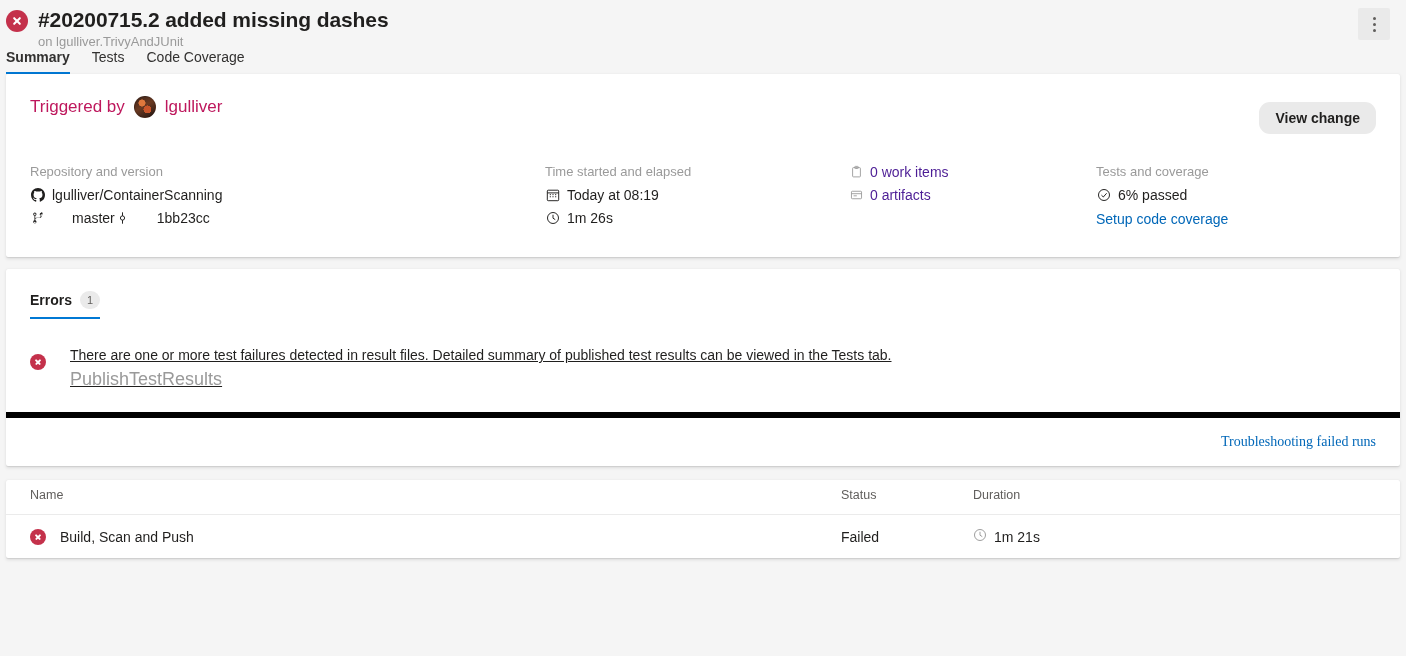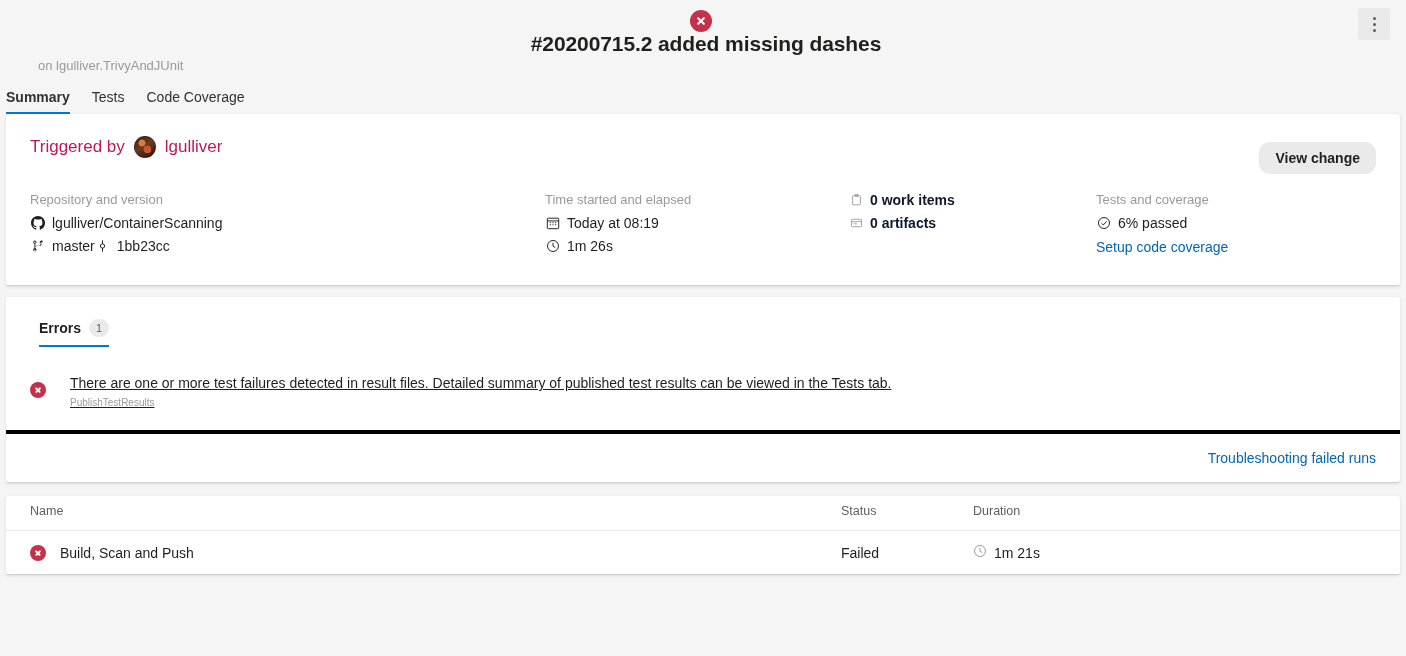--- a/index.html
+++ b/index.html
@@ -7,21 +7,21 @@
     width: 1406px; height: 656px;
     background: #f5f5f5;
     font-family: "Liberation Sans", sans-serif;
     color: #201f1e;
     overflow: hidden;
   }
   .page { width: 1406px; height: 656px; position: relative; }
 
   
   .header { padding: 8px 0 0 0; background: #f5f5f5; position: relative; }
-  .title-row { display: flex; align-items: center; padding-left: 6px; flex-direction: column; }
+  .title-row { display: flex; align-items: flex-end; padding-left: 6px; }
   .status-icon-lg {
     width: 22px; height: 22px; border-radius: 50%;
     background: #c4314b; flex: 0 0 22px;
     position: relative; margin-right: 10px; margin-top: 2px;
   }
   .status-icon-lg::before, .status-icon-lg::after {
     content: ""; position: absolute; left: 50%; top: 50%;
     width: 10px; height: 2px; background: #fff; border-radius: 1px;
   }
   .status-icon-lg::before { transform: translate(-50%,-50%) rotate(45deg); }
@@ -31,21 +31,21 @@
 
   .kebab-btn {
     position: absolute; right: 16px; top: 8px;
     width: 32px; height: 32px; background: #eaeaea;
     border: none; border-radius: 2px; cursor: pointer;
     display: flex; flex-direction: column; align-items: center;
     justify-content: center; gap: 3px;
   }
   .kebab-btn span { width: 3px; height: 3px; background: #605e5c; border-radius: 50%; display: block; }
 
-  .tabs { display: flex; gap: 22px; padding-left: 6px; margin-top: 16px; }
+  .tabs { display: flex; gap: 22px; padding-left: 6px; }
   .tab {
     font-size: 14px; color: #323130; padding-bottom: 9px;
     cursor: pointer; position: relative; background: none;
     border: none; font-family: inherit;
   }
   .tab.active { font-weight: 600; }
   .tab.active::after {
     content: ""; position: absolute; left: 0; right: 0; bottom: 0;
     height: 2px; background: #0078d4;
   }
@@ -68,37 +68,37 @@
       linear-gradient(150deg, #3a2219 0%, #6b3a22 45%, #231512 100%);
     border: 1px solid rgba(0,0,0,.12);
   }
   .view-change-btn {
     position: absolute; right: 24px; top: 28px;
     background: #eaeaea; border: none; border-radius: 11px;
     padding: 8px 16px; font-size: 14px; font-weight: 600;
     color: #201f1e; cursor: pointer; font-family: inherit;
   }
 
-  .meta-grid { display: flex; margin-top: 34px; }
+  .meta-grid { display: flex; margin-top: 46px; }
   .meta-col { flex: 0 0 auto; }
   .meta-col.c1 { width: 515px; }
   .meta-col.c2 { width: 303px; }
   .meta-col.c3 { width: 248px; }
   .meta-col.c4 { width: 260px; }
   .meta-label { font-size: 13px; color: #9a9a9a; margin-bottom: 8px; }
   .meta-line { display: flex; align-items: center; font-size: 14px; color: #201f1e; margin-bottom: 7px; }
-  .meta-line.muted { color: #0f172a; font-weight: bold; }
+  .meta-line.muted { color: #4c1d95; }
   .meta-line .ico { flex: 0 0 16px; width: 16px; height: 16px; margin-right: 6px; display: flex; align-items: center; justify-content: center; }
   .meta-line .ico svg { display: block; }
-  .inline-pair { display: flex; align-items: flex-end; }
+  .inline-pair { display: flex; align-items: flex-end; gap: 20px; }
   .link { color: #0067b8; text-decoration: none; cursor: pointer; font-size: 14px; }
 
   
   .errors-card { padding: 0; }
-  .errors-tabbar { padding: 22px 24px 0 33px; }
+  .errors-tabbar { padding: 22px 24px 0 24px; }
   .errors-tab {
     display: inline-flex; align-items: center; gap: 8px;
     padding-bottom: 10px; position: relative; cursor: pointer;
   }
   .errors-tab::after {
     content: ""; position: absolute; left: 0; right: 0; bottom: 0;
     height: 2px; background: #0078d4;
   }
   .errors-tab-label { font-size: 14px; font-weight: 600; color: #201f1e; }
   .count-badge {
@@ -112,24 +112,24 @@
     background: #c4314b; flex: 0 0 16px; position: relative; margin-top: 9px;
   }
   .status-icon-sm::before, .status-icon-sm::after {
     content: ""; position: absolute; left: 50%; top: 50%;
     width: 7px; height: 1.6px; background: #fff; border-radius: 1px;
   }
   .status-icon-sm::before { transform: translate(-50%,-50%) rotate(45deg); }
   .status-icon-sm::after  { transform: translate(-50%,-50%) rotate(-45deg); }
   .error-text-wrap { margin-left: 24px; text-decoration: underline; }
   .error-msg { font-size: 14px; color: #201f1e; line-height: 1.45; }
-  .error-src { font-size: 10px; color: #9a9a9a; margin-top: 4px; }
+  .error-src { font-size: 18px; color: #9a9a9a; margin-top: 4px; }
   .errors-footer {
-    border-top: 4px solid #000000; padding: 16px 24px;
-    display: flex; justify-content: flex-end;
+    border-top: 6px solid #000000; padding: 16px 24px;
+    display: flex; justify-content: flex-end; font-family: Liberation Serif, serif;
   }
 
   
   .jobs-card { padding: 0; }
   .jobs-title { font-size: 17px; color: #201f1e; padding: 22px 24px 0 24px; }
   .jobs-table { width: 100%; border-collapse: collapse; margin-top: 14px; }
   .jobs-table th {
     text-align: left; font-size: 12.5px; font-weight: 400; color: #605e5c;
     padding: 8px 0 12px 0; border-bottom: 1px solid #ebebeb;
   }

